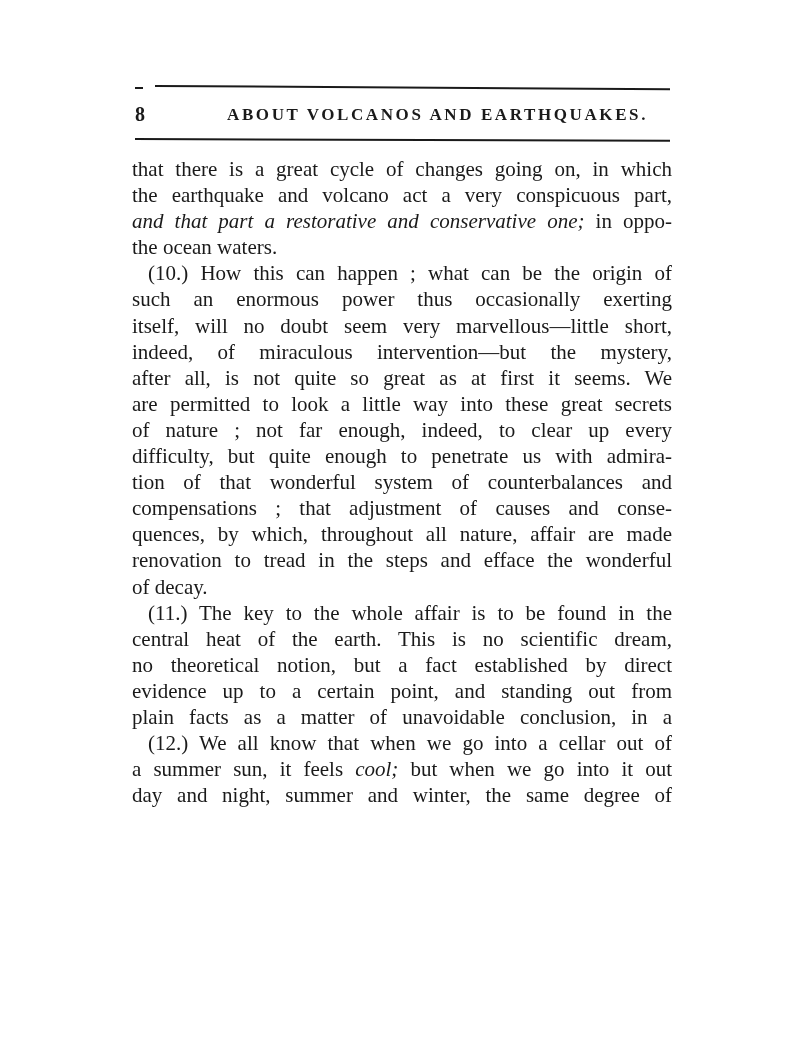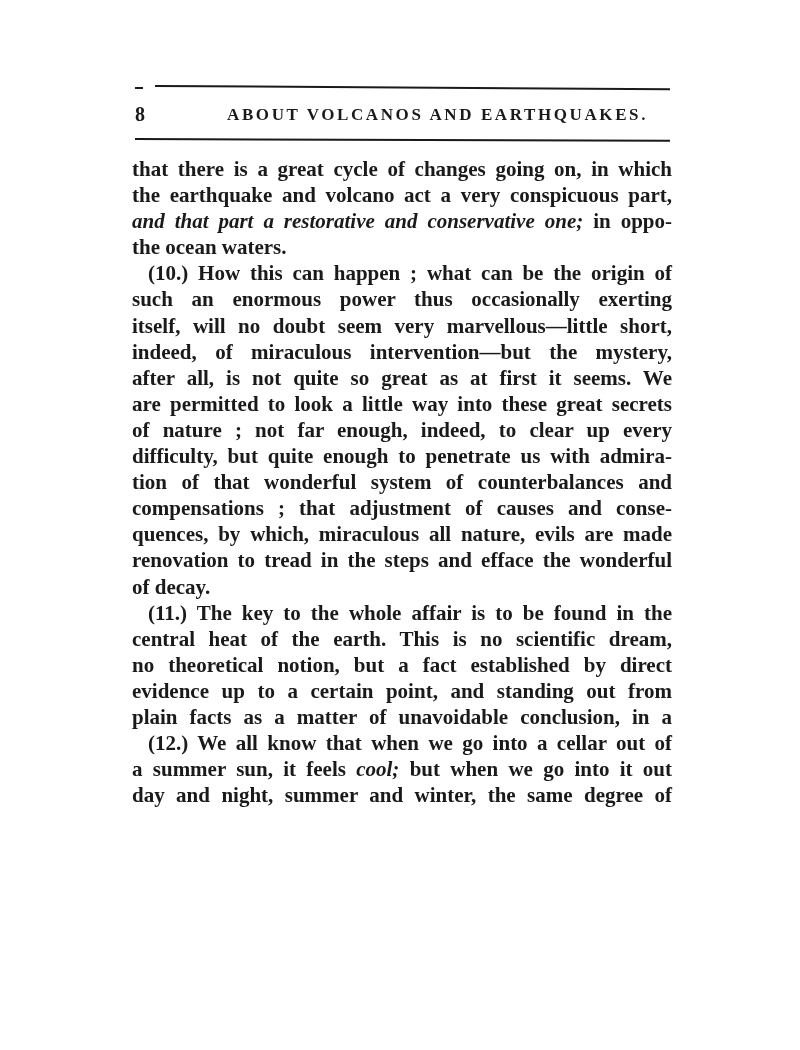--- a/index.html
+++ b/index.html
@@ -67,21 +67,20 @@
       width: 540px;
       font-size: 21px;
       line-height: 26.1px;
     }
     .line {
       display: block;
       white-space: nowrap;
       text-align: justify;
       text-align-last: justify;
       height: 26.1px;
-      font-weight: bold;
     }
     .line.last {
       text-align-last: left;
     }
     .line.indent {
       padding-left: 16px;
     }
     .it {
       font-style: italic;
       margin-top: 32px;
@@ -111,21 +110,21 @@
     <span class="line indent"><span>(10.)</span><span> How this can happen ; what can be the origin of</span></span>
     <span class="line">such an enormous power thus occasionally exerting</span>
     <span class="line">itself, will no doubt seem very marvellous—little short,</span>
     <span class="line">indeed, of miraculous intervention—but the mystery,</span>
     <span class="line">after all, is not quite so great as at first it seems.  We</span>
     <span class="line">are permitted to look a little way into these great secrets</span>
     <span class="line">of nature ; not far enough, indeed, to clear up every</span>
     <span class="line">difficulty, but quite enough to penetrate us with admira-</span>
     <span class="line">tion of that wonderful system of counterbalances and</span>
     <span class="line">compensations ; that adjustment of causes and conse-</span>
-    <span class="line">quences, by which, miraculous all nature, evils are made</span>
+    <span class="line">quences, by which, throughout all nature, affair are made</span>
     <span class="line">renovation to tread in the steps and efface the wonderful</span>
     <span class="line last">of decay.</span>
 
     <span class="line indent"><span>(11.)</span><span> The key to the whole affair is to be found in the</span></span>
     <span class="line">central heat of the earth.  This is no scientific dream,</span>
     <span class="line">no theoretical notion, but a fact established by direct</span>
     <span class="line">evidence up to a certain point, and standing out from</span>
     <span class="line">plain facts as a matter of unavoidable conclusion, in a</span>
 
     <span class="line indent"><span>(12.)</span><span> We all know that when we go into a cellar out of</span></span>

